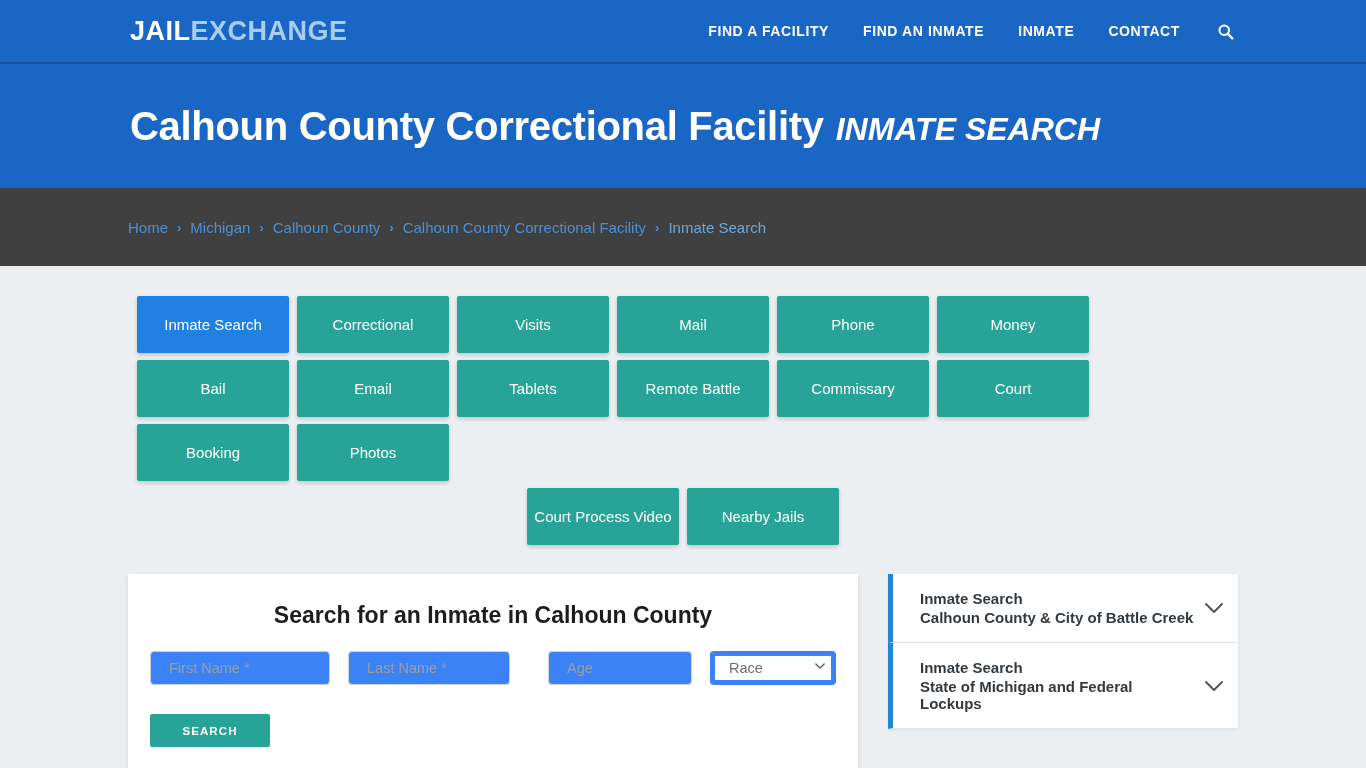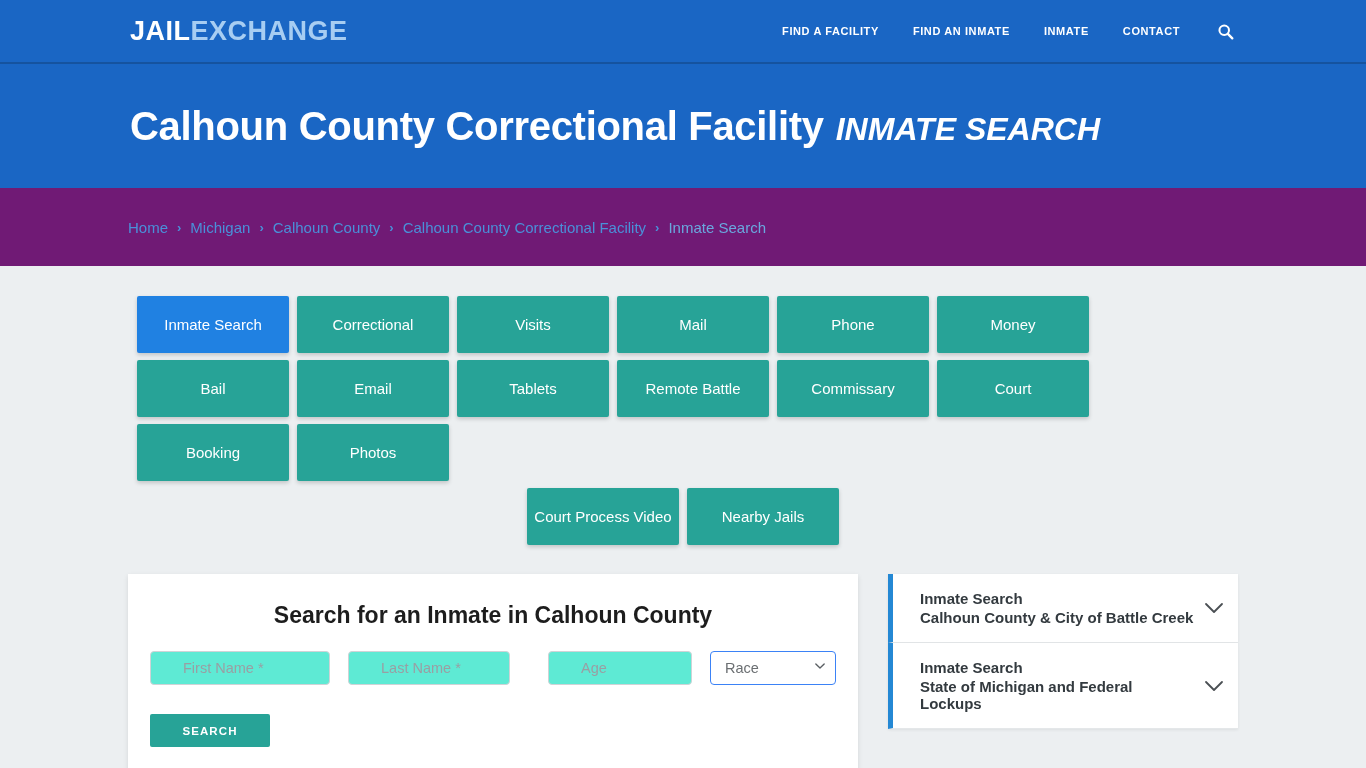--- a/index.html
+++ b/index.html
@@ -29,21 +29,21 @@
   .logo .jail { color: #ffffff; }
   .logo .exchange { color: #a7cdf2; }
   .nav {
     margin-left: auto;
     display: flex;
     align-items: center;
     gap: 34px;
   }
   .nav-item {
     color: #ffffff;
-    font-size: 11px;
+    font-size: 14px;
     font-weight: bold;
     letter-spacing: 0.6px;
     text-decoration: none;
     white-space: nowrap;
     cursor: pointer;
   }
   .nav-search {
     display: flex; align-items: center; justify-content: center;
     width: 22px; height: 22px; cursor: pointer;
   }
@@ -67,21 +67,21 @@
     font-size: 32px;
     font-style: italic;
     font-weight: bold;
     letter-spacing: 0px;
     margin-left: 12px;
   }
 
   
   .crumbbar {
     height: 78px;
-    background: #701a75;
+    background: #404040;
     display: flex;
     align-items: center;
     padding: 0 128px;
   }
   .crumbs { display: flex; align-items: center; font-size: 15px; }
   .crumb {
     color: #4a90d9;
     text-decoration: none;
     white-space: nowrap;
     cursor: pointer;
@@ -152,36 +152,36 @@
     font-weight: bold;
     color: #1d1d1d;
     text-align: center;
     margin-bottom: 22px;
   }
   .form-row { display: flex; gap: 18px; }
   .field {
     height: 34px;
     border: 1px solid #cfd3d6;
     border-radius: 4px;
-    padding: 0 32px;
+    padding: 0 18px;
     font-size: 14.5px;
     font-family: "Liberation Sans", sans-serif;
     color: #333;
-    background: #5eead4;
+    background: #3b82f6;
     outline: none;
   }
   .field::placeholder { color: #999fa3; }
   .f-first { width: 180px; }
   .f-last  { width: 162px; }
   .f-age   { width: 144px; margin-left: 20px; }
   .select-wrap { position: relative; width: 162px; }
   .select-wrap select {
     width: 100%;
     height: 34px;
-    border: 1px solid #3b82f6;
+    border: 5px solid #3b82f6;
     border-radius: 4px;
     padding: 0 30px 0 14px;
     font-size: 14.5px;
     font-family: "Liberation Sans", sans-serif;
     color: #6b6f72;
     background: #fff;
     appearance: none;
     -webkit-appearance: none;
     outline: none;
     cursor: pointer;

